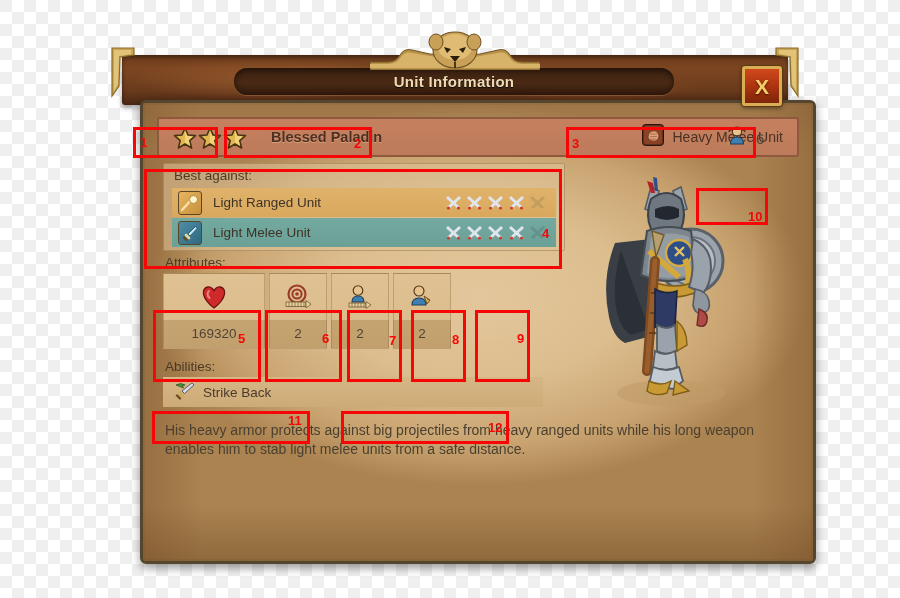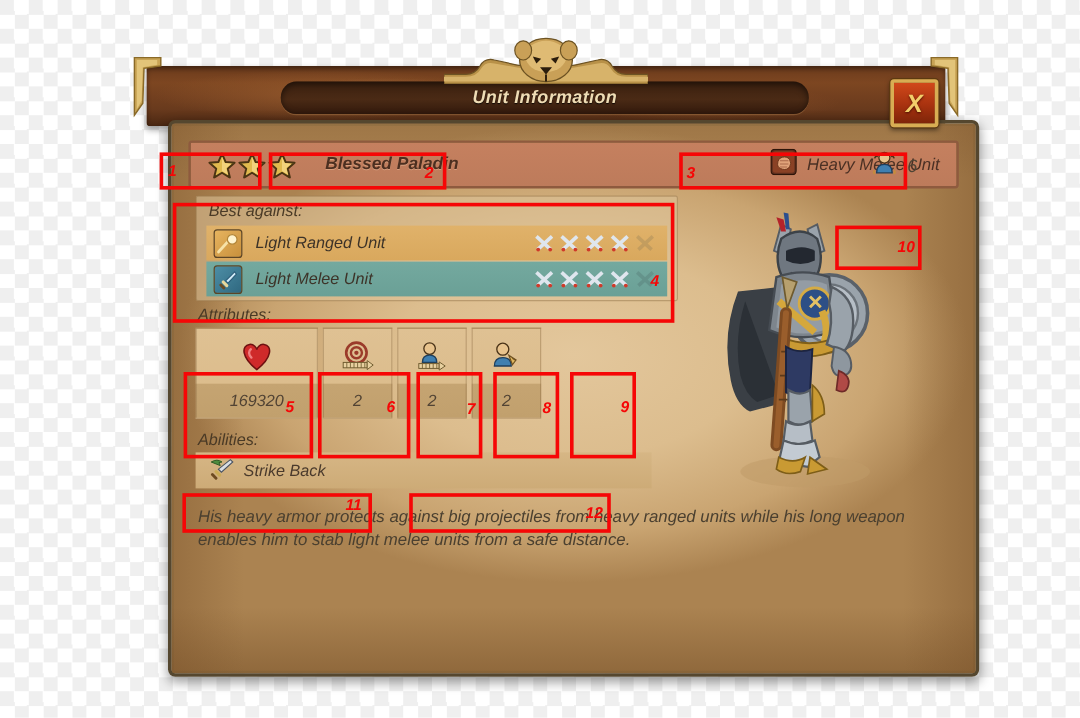--- a/index.html
+++ b/index.html
@@ -2,21 +2,21 @@
 <html><head>
 <meta charset="utf-8">
 <style>
   html,body{margin:0;padding:0;}
   body{
     width:900px;height:598px;overflow:hidden;
     font-family:"Liberation Sans",sans-serif;
     background:
       repeating-conic-gradient(#ffffff 0% 25%, #efefef 0% 50%) 0 0/24px 24px;
   }
-  #stage{position:relative;width:900px;height:437px;font-style:italic;}
+  #stage{position:relative;width:900px;height:437px;}
 
   
   .window{position:absolute;left:110px;top:28px;width:690px;height:532px;}
 
   
   .header-bar{
     position:absolute;left:12px;top:27px;width:666px;height:50px;
     background:
       radial-gradient(ellipse 200px 30px at 22% 48%, rgba(168,104,52,.55) 0%, rgba(168,104,52,0) 70%),
       radial-gradient(ellipse 160px 22px at 70% 62%, rgba(150,88,44,.45) 0%, rgba(150,88,44,0) 70%),
@@ -510,21 +510,21 @@
   <div class="anno" style="left:347px;top:310px;width:55px;height:72px;"></div>
   <span class="num" style="left:389px;top:333px;">7</span>
 
   <div class="anno" style="left:411px;top:310px;width:55px;height:72px;"></div>
   <span class="num" style="left:452px;top:332px;">8</span>
 
   <div class="anno" style="left:475px;top:310px;width:55px;height:72px;"></div>
   <span class="num" style="left:517px;top:331px;">9</span>
 
   <div class="anno" style="left:696px;top:188px;width:72px;height:37px;"></div>
-  <span class="num" style="left:748px;top:198px;">10</span>
+  <span class="num" style="left:748px;top:209px;">10</span>
 
   <div class="anno" style="left:152px;top:411px;width:158px;height:33px;"></div>
   <span class="num" style="left:288px;top:413px;">11</span>
 
   <div class="anno" style="left:341px;top:411px;width:168px;height:33px;"></div>
   <span class="num" style="left:488px;top:420px;">12</span>
 
 </div>
 
 </body></html>

